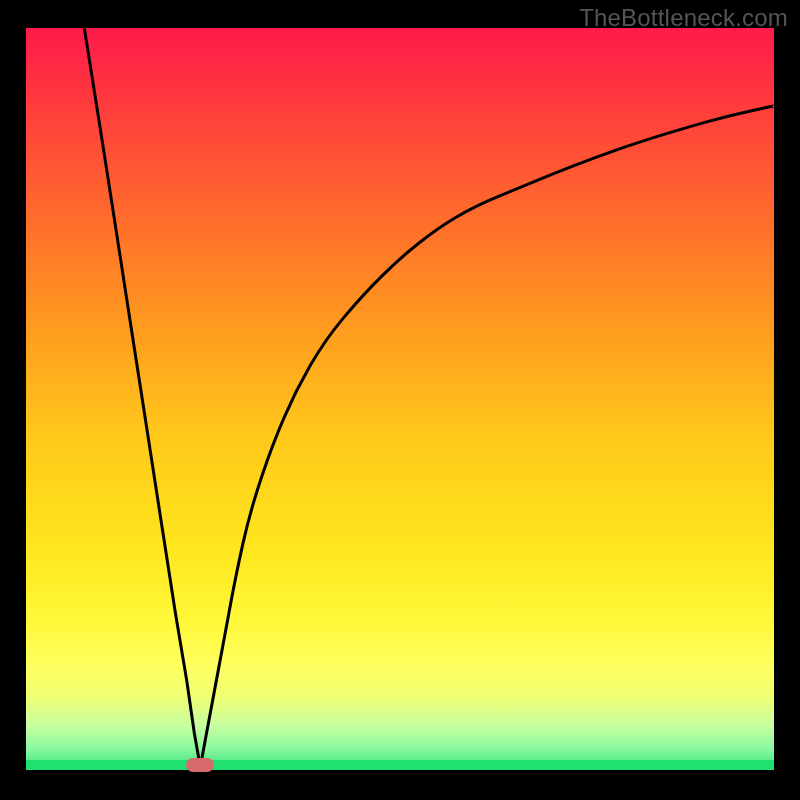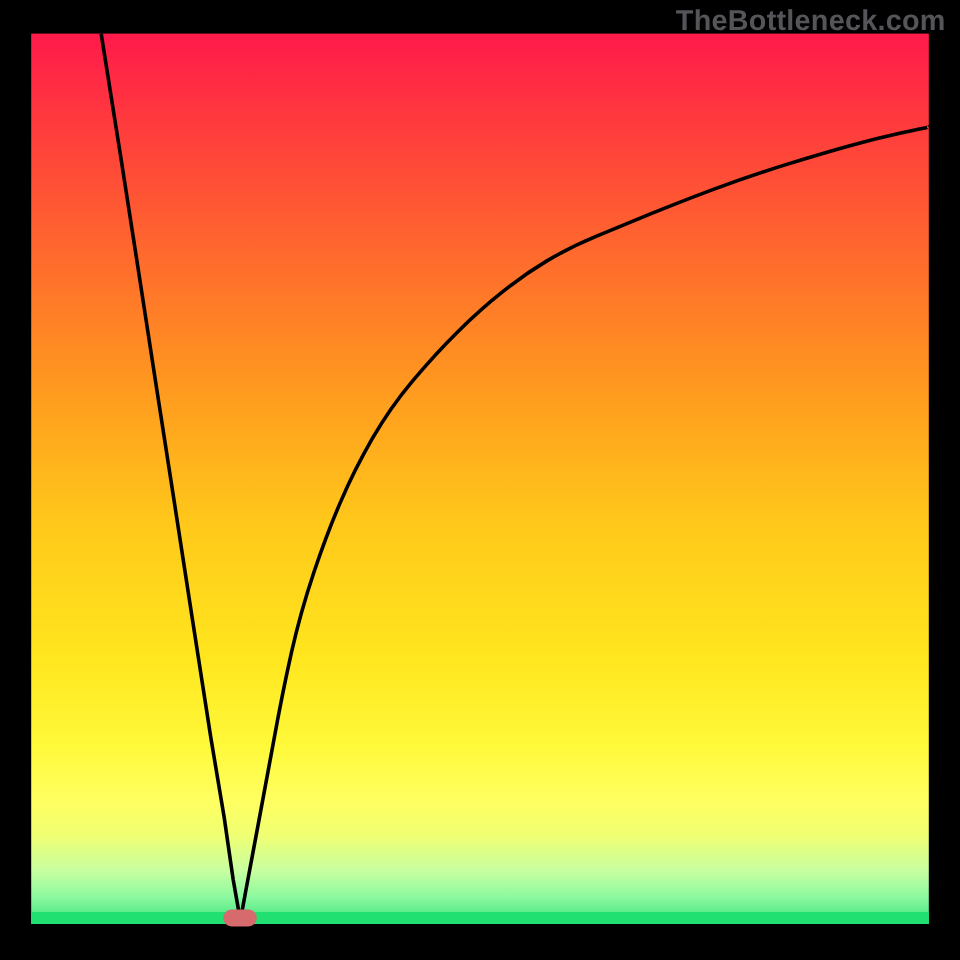--- a/index.html
+++ b/index.html
@@ -16,21 +16,21 @@
     width: 800px;
     height: 800px;
     background: #000;
   }
   .watermark {
     position: absolute;
     top: 4px;
     right: 12px;
     color: #555459;
     font-size: 24px;
-    font-weight: 700;
+    font-weight: 400;
     letter-spacing: 0.2px;
     user-select: none;
   }
   .plot {
     position: absolute;
     left: 26px;
     top: 28px;
     width: 748px;
     height: 742px;
   }

